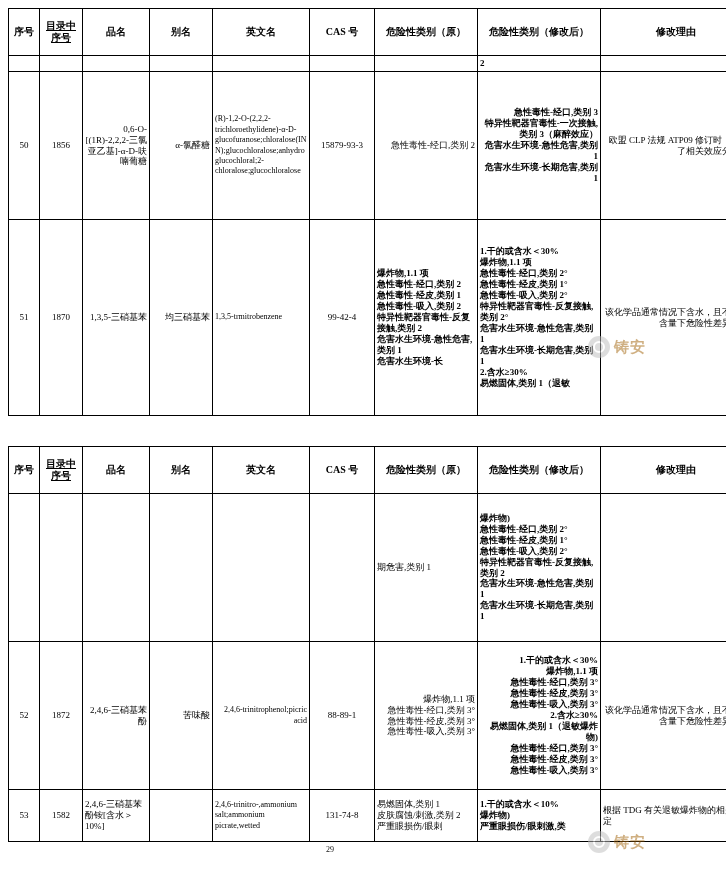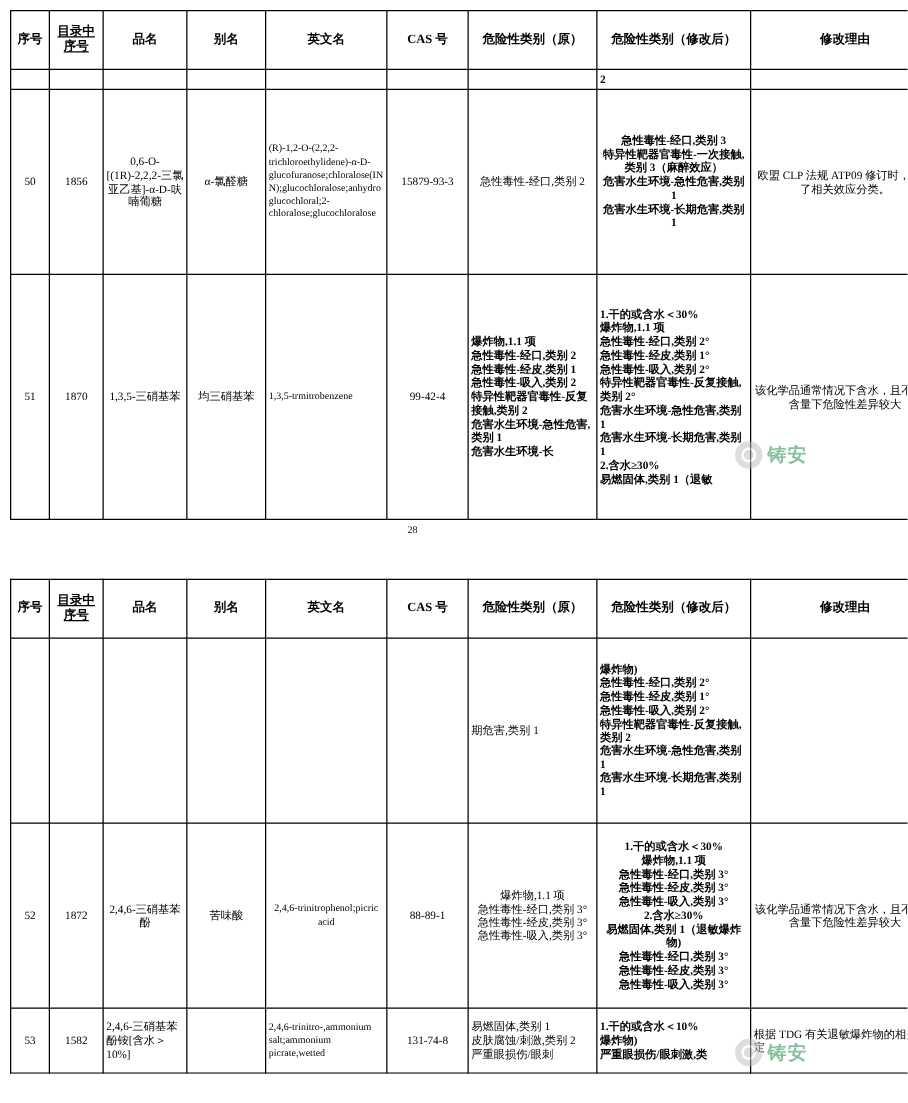--- a/index.html
+++ b/index.html
@@ -47,21 +47,21 @@
   .c-name { width: 62px; }
   .c-alias { width: 58px; }
   .c-en { width: 92px; }
   .c-cas { width: 60px; }
   .c-old { width: 98px; }
   .c-new { width: 118px; }
   .c-reason { width: 146px; }
 
   td.mid { text-align: center; }
   td.topleft { vertical-align: top; text-align: left; }
-  td.midleft { vertical-align: middle; text-align: center; }
+  td.midleft { vertical-align: middle; text-align: right; }
   td.bold { font-weight: bold; }
   .cell-text { white-space: pre-line; }
   .en-cell { font-size: 8px; line-height: 1.3; }
 
   .page-number {
     text-align: center;
     font-size: 8px;
     padding: 3px 0 5px 0;
     color: #111;
   }
@@ -90,21 +90,21 @@
     left: 5px; top: 5px;
     width: 12px; height: 12px;
     border-radius: 50%;
     border: 2px solid #ffffff;
     box-sizing: border-box;
   }
   .wm-text {
     font-family: "Liberation Sans", sans-serif;
     font-size: 15px;
     font-weight: bold;
-    color: #15803d;
+    color: #a16207;
     letter-spacing: 1px;
   }
 </style>
 </head>
 <body>
 
 <div class="page page-1">
   <table class="doc-table">
     <thead>
       <tr>
@@ -169,21 +169,20 @@
 急性毒性-吸入,类别 2°
 特异性靶器官毒性-反复接触,类别 2°
 危害水生环境-急性危害,类别 1
 危害水生环境-长期危害,类别 1
 2.含水≥30%
 易燃固体,类别 1（退敏</span></td>
         <td class="midleft">该化学品通常情况下含水，且不同水含量下危险性差异较大</td>
       </tr>
     </tbody>
   </table>
-  <div class="page-number">28</div>
   <div class="watermark wm-1">
     <span class="wm-circle"></span>
     <span class="wm-text">铸安</span>
   </div>
 </div>
 
 <div class="page-gap"></div>
 
 <div class="page page-2">
   <table class="doc-table">
@@ -254,17 +253,18 @@
         <td class="topleft"><span class="cell-text">易燃固体,类别 1
 皮肤腐蚀/刺激,类别 2
 严重眼损伤/眼刺</span></td>
         <td class="topleft bold"><span class="cell-text">1.干的或含水＜10%
 爆炸物)
 严重眼损伤/眼刺激,类</span></td>
         <td class="topleft">根据 TDG 有关退敏爆炸物的相关规定</td>
       </tr>
     </tbody>
   </table>
+  <div class="page-number">29</div>
   <div class="watermark wm-2">
     <span class="wm-circle"></span>
     <span class="wm-text">铸安</span>
   </div>
 </div>
 
 </body></html>

